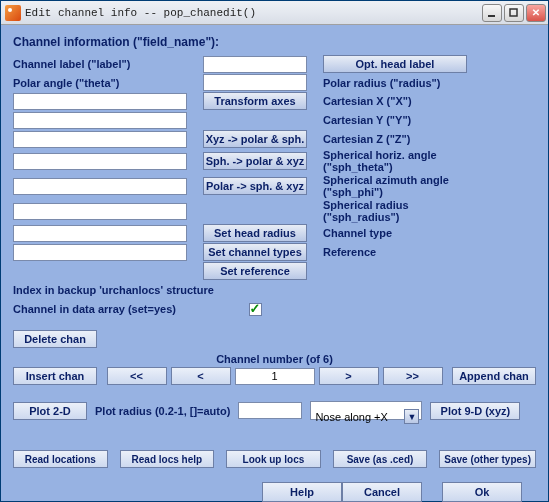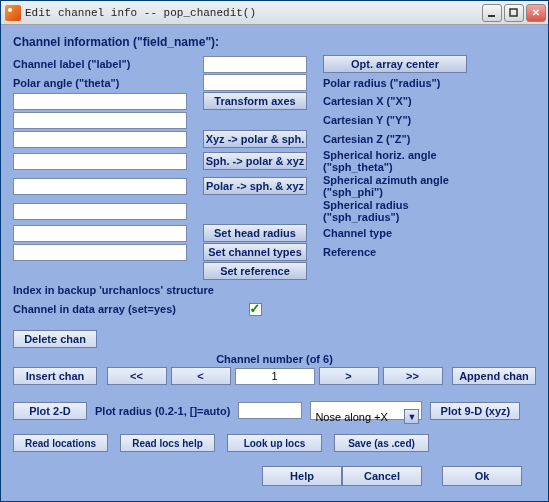--- a/index.html
+++ b/index.html
@@ -122,21 +122,21 @@
     padding:12px 2px 0 4px; font-size:11px; font-weight:normal; color:#000;
     cursor:pointer;
   }
   .select .arrow{
     width:15px;height:15px;
     background:linear-gradient(to bottom,#e8edf6,#b9c8e6);
     border:1px solid #6d7fa6;
     display:flex;align-items:center;justify-content:center;
     font-size:9px;color:#0a1f66;
   }
-  .io-row { display:grid; grid-template-columns: repeat(5, 1fr); gap:12px; margin-top:14px;}
+  .io-row { display:grid; grid-template-columns: repeat(5, 1fr); gap:12px; margin-top:30px;}
   .io-row .btn{ width:100%; font-size:10px;}
   .bottom-row{ display:flex; justify-content:flex-end; margin-top:14px; padding:0 14px 0 14px;}
   .bottom-row .btn{ width:80px; height:20px; font-size:11px;}
 </style>
 </head>
 <body>
 
 <div class="window">
 
   <div class="titlebar">
@@ -156,21 +156,21 @@
       <div class="ctl ctl-close">✕</div>
     </div>
   </div>
 
   <div class="content">
     <div class="section-title">Channel information ("field_name"):</div>
 
     <div class="field-grid">
       <div class="field-label">Channel label ("label")</div>
       <input class="field-input" value="" style="">
-      <div class="btn">Opt. array center</div>
+      <div class="btn">Opt. head label</div>
 
       <div class="field-label">Polar angle ("theta")</div>
       <input class="field-input" value="" style="">
 
       <div class="field-label">Polar radius ("radius")</div>
       <input class="field-input" value="" style="">
       <div class="btn">Transform axes</div>
 
       <div class="field-label">Cartesian X ("X")</div>
       <input class="field-input" value="" style="">
@@ -243,20 +243,21 @@
         <span class="arrow">▼</span>
       </div>
       <div class="btn btn2" style="width:90px">Plot 9-D (xyz)</div>
     </div>
 
     <div class="io-row">
       <div class="btn btn2">Read locations</div>
       <div class="btn btn2">Read locs help</div>
       <div class="btn btn2">Look up locs</div>
       <div class="btn btn2">Save (as .ced)</div>
+      <div class="btn btn2">Save (other types)</div>
     </div>
 
     <div class="bottom-row">
       <div class="btn btn2">Help</div>
       <div style="display:flex;gap:20px;">
         <div class="btn btn2">Cancel</div>
         <div class="btn btn2">Ok</div>
       </div>
     </div>
 

